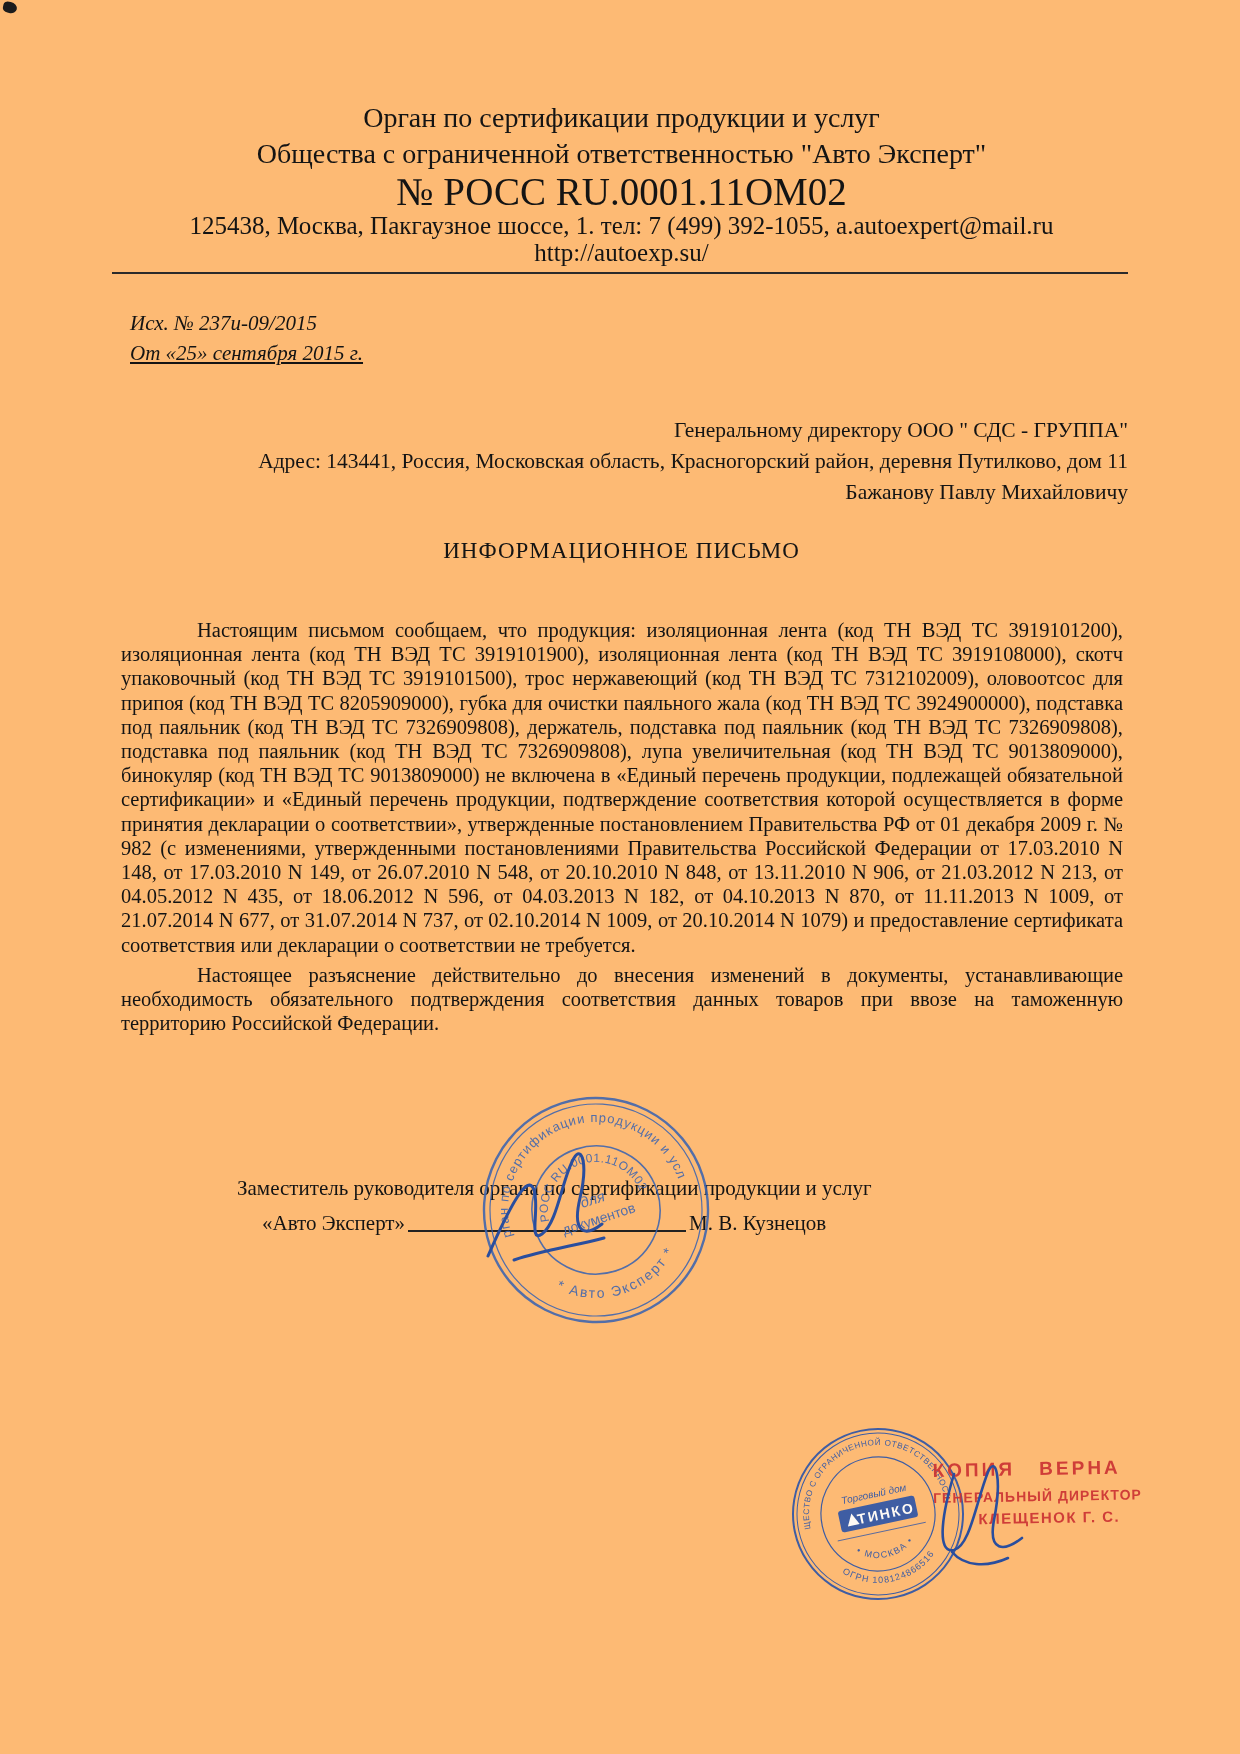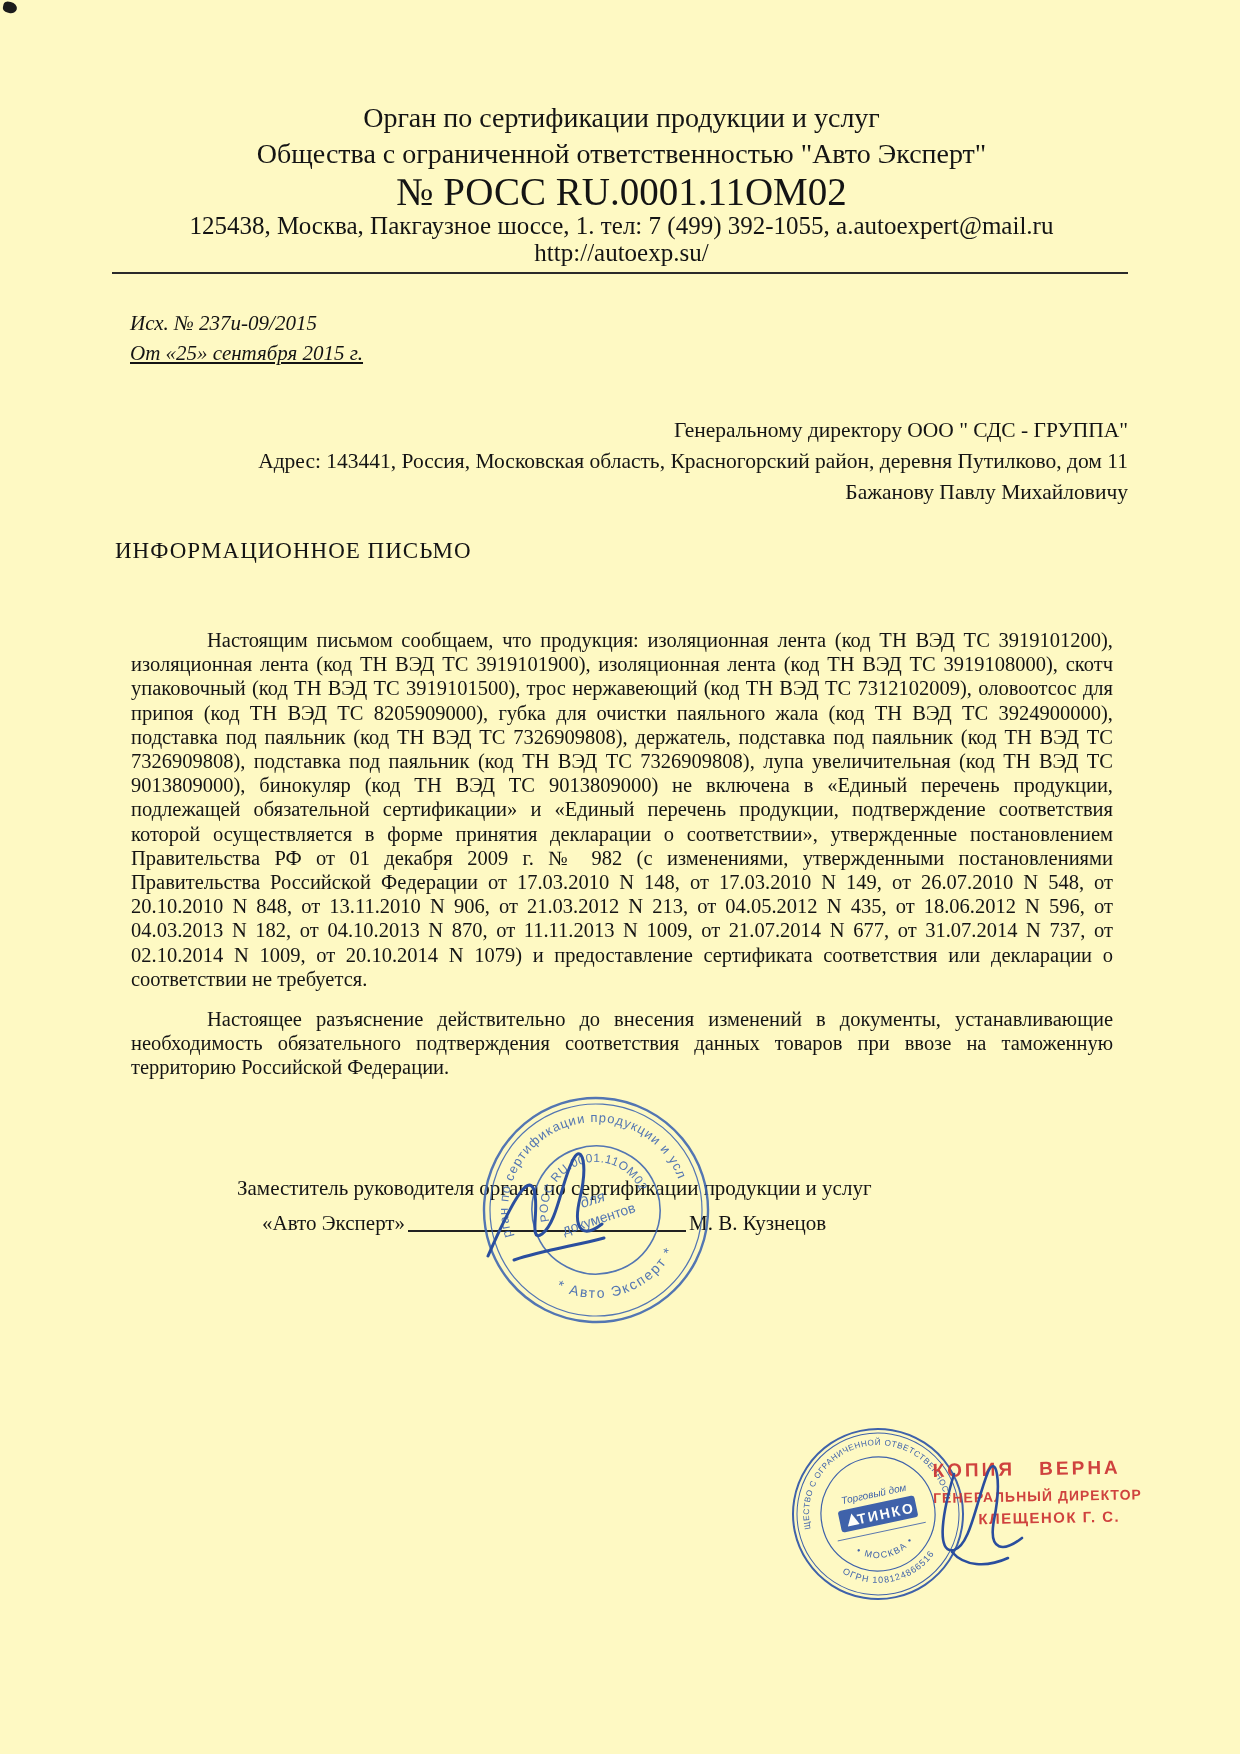--- a/index.html
+++ b/index.html
@@ -1,21 +1,21 @@
 <!DOCTYPE html>
 <html><head>
 <meta charset="utf-8">
 <style>
   * { margin:0; padding:0; box-sizing:border-box; }
   html,body { background:#888; }
   .page {
     position:relative;
     width:1240px; height:1754px;
     margin:0 auto;
-    background:#fef9c3;
+    background:#fdba74;
     font-family:"Liberation Serif", serif;
     color:#141414;
     overflow:hidden;
   }
   .scan-artifact {
     position:absolute; left:3px; top:2px; width:14px; height:11px;
     background:#1c1c1c; border-radius:40% 60% 55% 45%;
     transform:rotate(12deg);
   }
   .letterhead {
@@ -33,27 +33,27 @@
     position:absolute; top:308px; left:130px;
     font-size:21px; line-height:30px;font-style:italic;
   }
   .ref-date { text-decoration:underline; }
   .addressee {
     position:absolute; top:415px; left:115px; width:1013px;
     text-align:right; font-size:21.5px; line-height:31px;
   }
   .title {
     position:absolute; top:538px; left:115px; width:1013px;
-    text-align:left; font-size:23px; letter-spacing:1px;
+    text-align:center; font-size:23px; letter-spacing:1px;
   }
   .body {
     position:absolute; top:612px; left:115px; width:1014px;
     font-size:20.5px; line-height:24.2px; text-align:justify;
   }
-  .body p { margin:16px; text-indent:76px; }
+  .body p { margin:6px; text-indent:76px; }
   .sig {
     position:absolute; top:1172px; left:237px; width:760px;
     font-size:21px; line-height:32px;
   }
   .sig-line2 { padding-left:25px; margin-top:3px; white-space:nowrap; }
   .sig-underscore {
     display:inline-block; width:278px; height:18px;
     border-bottom:2px solid #222; margin:0 3px;
     transform:translateY(2px);
   }

